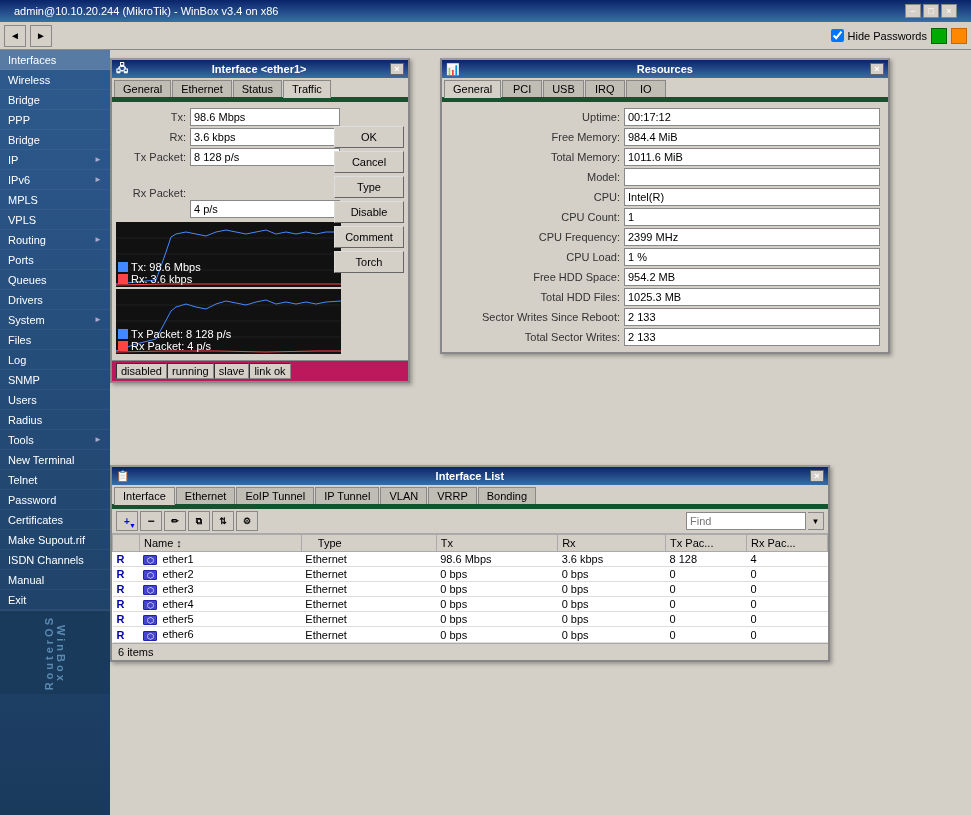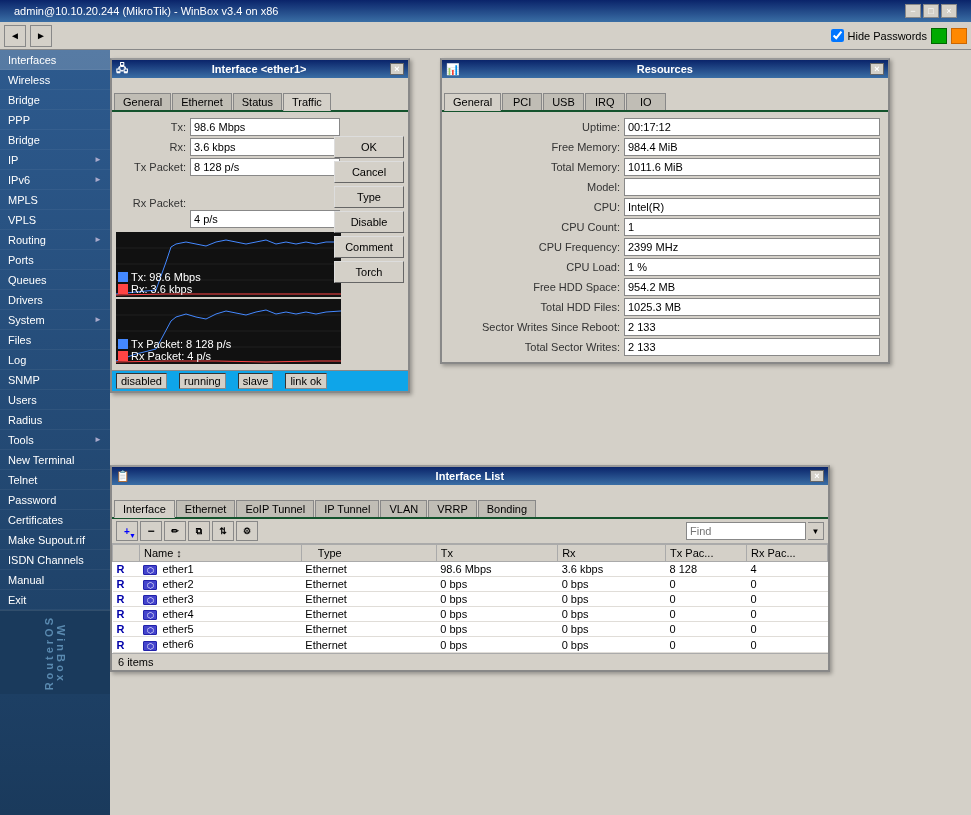--- a/index.html
+++ b/index.html
@@ -109,22 +109,22 @@
       border: 1px solid #666;
       font-size: 9px;
       display: flex; align-items: center; justify-content: center;
       cursor: pointer;
     }
 
     
     .tab-bar {
       display: flex;
       background: #d4d0c8;
-      border-bottom: 2px solid #14532d;
-      padding: 15px 2px 0;
+      border-bottom: 5px solid #14532d;
+      padding: 2px 2px 0;
       gap: 1px;
     }
     .tab {
       padding: 2px 8px;
       background: #c0bdb5;
       border: 1px solid #888;
       border-bottom: none;
       cursor: pointer;
       font-size: 11px;
       min-width: 40px;
@@ -202,23 +202,23 @@
       left: 2px;
       color: white;
       font-size: 10px;
     }
     .legend-item { display: flex; align-items: center; gap: 3px; }
     .legend-box { width: 10px; height: 10px; }
 
     
     .status-bar {
       display: flex;
-      gap: 12px;
+      gap: 0;
       padding: 2px 4px;
-      background: #0ea5e9;
+      background: #be185d;
       border-top: 1px solid #888;
     }
     .status-field {
       background: #d4d0c8;
       border: 1px inset #888;
       padding: 1px 4px;
       font-size: 11px;
     }
     .res-row {
       display: flex;

